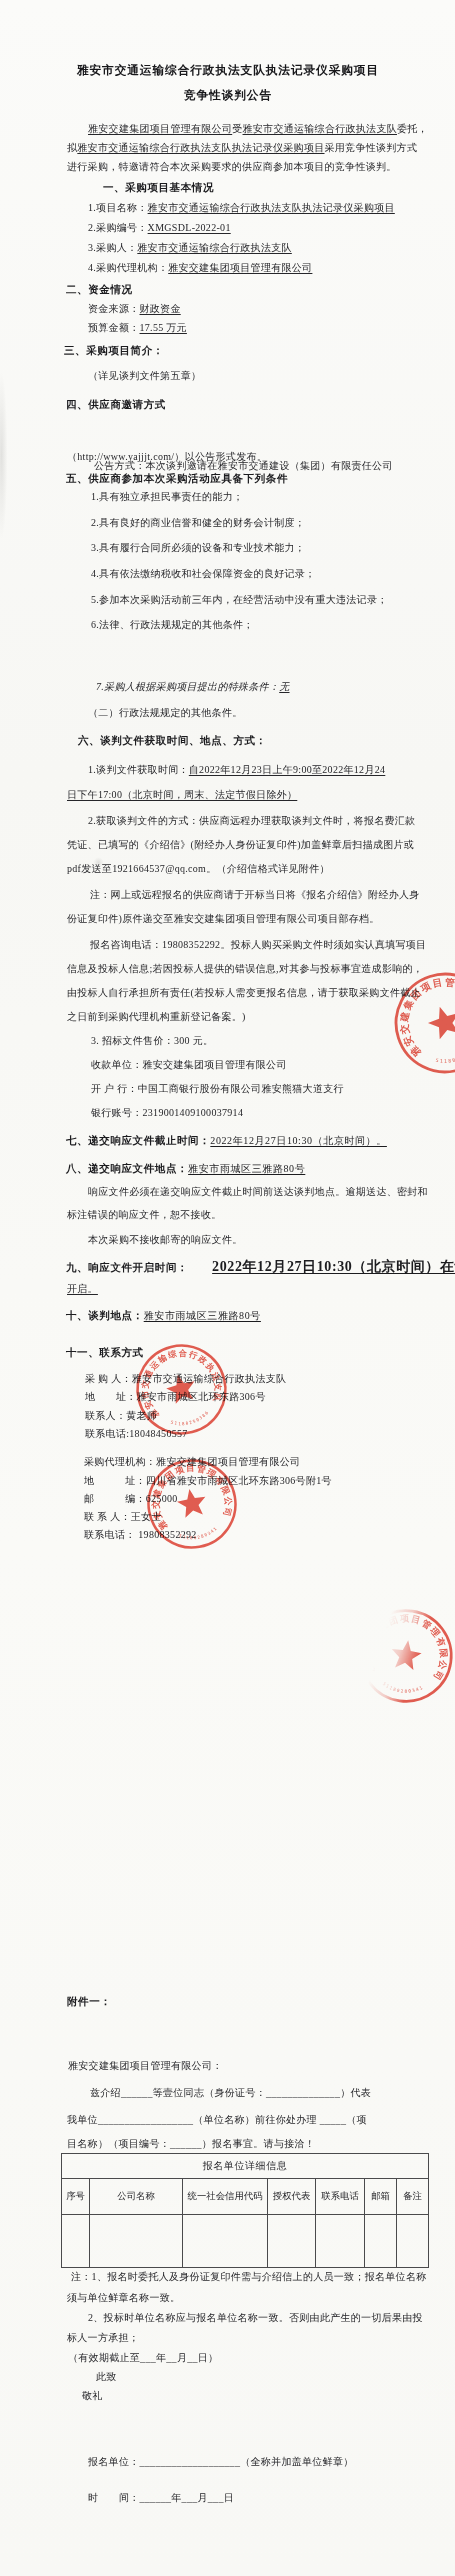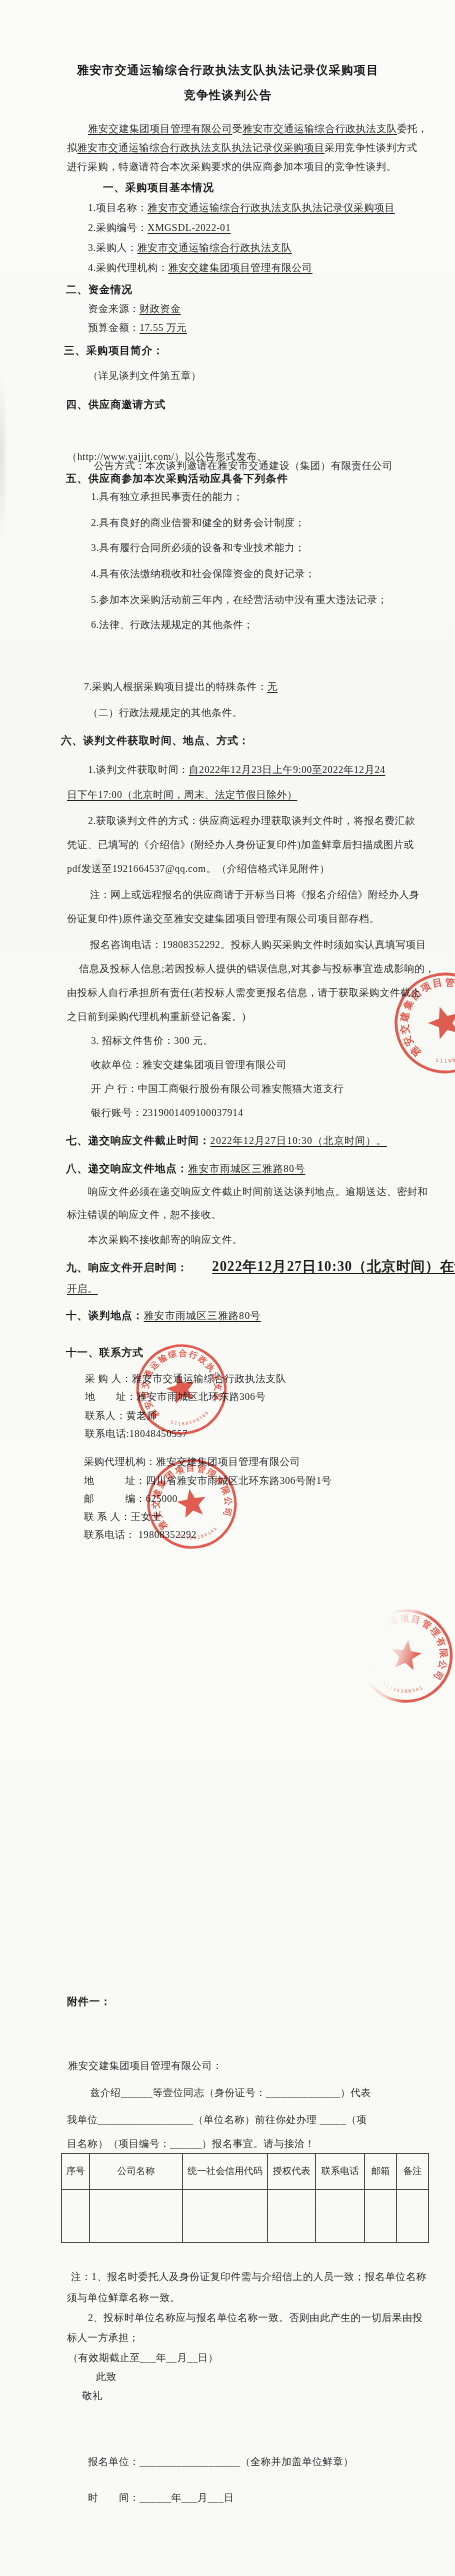--- a/index.html
+++ b/index.html
@@ -94,33 +94,33 @@
   <div class="ln" style="top:451px;left:67px;">（http://www.yajjjt.com/）以公告形式发布。</div>
 
   <div class="ln hd" style="top:472px;left:66px;">五、供应商参加本次采购活动应具备下列条件</div>
   <div class="ln" style="top:491px;left:91px;">1.具有独立承担民事责任的能力；</div>
   <div class="ln" style="top:517px;left:91px;">2.具有良好的商业信誉和健全的财务会计制度；</div>
   <div class="ln" style="top:542px;left:91px;">3.具有履行合同所必须的设备和专业技术能力；</div>
   <div class="ln" style="top:568px;left:91px;">4.具有依法缴纳税收和社会保障资金的良好记录；</div>
   <div class="ln" style="top:594px;left:91px;">5.参加本次采购活动前三年内，在经营活动中没有重大违法记录；</div>
   <div class="ln" style="top:619px;left:91px;">6.法律、行政法规规定的其他条件；</div>
 
-  <div class="ln" style="top:681px;left:84px;"><span>7.采购人根据采购项目提出的特殊条件：</span><span class="u">无</span></div>
+  <div class="ln" style="top:681px;left:96px;font-style:italic;"><span>7.采购人根据采购项目提出的特殊条件：</span><span class="u">无</span></div>
   <div class="ln" style="top:707px;left:88px;">（二）行政法规规定的其他条件。</div>
 
-  <div class="ln hd" style="top:734px;left:61px;">六、谈判文件获取时间、地点、方式：</div>
+  <div class="ln hd" style="top:734px;left:78px;">六、谈判文件获取时间、地点、方式：</div>
   <div class="ln" style="top:764px;left:88px;"><span>1.谈判文件获取时间：</span><span class="u">自2022年12月23日上午9:00至2022年12月24</span></div>
   <div class="ln" style="top:789px;left:67px;"><span class="u">日下午17:00（北京时间，周末、法定节假日除外）</span></div>
   <div class="ln" style="top:815px;left:88px;">2.获取谈判文件的方式：供应商远程办理获取谈判文件时，将报名费汇款</div>
   <div class="ln" style="top:839px;left:67px;">凭证、已填写的《介绍信》(附经办人身份证复印件)加盖鲜章后扫描成图片或</div>
   <div class="ln" style="top:863px;left:67px;">pdf发送至1921664537@qq.com。（介绍信格式详见附件）</div>
   <div class="ln" style="top:889px;left:90px;">注：网上或远程报名的供应商请于开标当日将《报名介绍信》附经办人身</div>
   <div class="ln" style="top:913px;left:67px;">份证复印件)原件递交至雅安交建集团项目管理有限公司项目部存档。</div>
   <div class="ln" style="top:939px;left:90px;">报名咨询电话：19808352292。投标人购买采购文件时须如实认真填写项目</div>
-  <div class="ln" style="top:963px;left:79px;">信息及投标人信息;若因投标人提供的错误信息,对其参与投标事宜造成影响的，</div>
+  <div class="ln" style="top:963px;left:67px;">信息及投标人信息;若因投标人提供的错误信息,对其参与投标事宜造成影响的，</div>
   <div class="ln" style="top:987px;left:67px;">由投标人自行承担所有责任(若投标人需变更报名信息，请于获取采购文件截止</div>
   <div class="ln" style="top:1011px;left:67px;">之日前到采购代理机构重新登记备案。)</div>
   <div class="ln" style="top:1035px;left:91px;">3. 招标文件售价：300 元。</div>
   <div class="ln" style="top:1059px;left:91px;"><span>收款单位：</span><span>雅安交建集团项目管理有限公司</span></div>
   <div class="ln" style="top:1083px;left:91px;"><span>开 户 行：</span><span>中国工商银行股份有限公司雅安熊猫大道支行</span></div>
   <div class="ln" style="top:1107px;left:91px;"><span>银行账号：</span><span>2319001409100037914</span></div>
 
   <div class="ln hd" style="top:1134px;left:66px;"><span>七、递交响应文件截止时间：</span><span class="u" style="font-family:'Liberation Serif',serif;font-weight:normal;font-size:10px;">2022年12月27日10:30（北京时间）。</span></div>
   <div class="ln hd" style="top:1162px;left:66px;"><span>八、递交响应文件地点：</span><span class="u" style="font-family:'Liberation Serif',serif;font-weight:normal;font-size:10px;">雅安市雨城区三雅路80号</span></div>
   <div class="ln" style="top:1186px;left:88px;">响应文件必须在递交响应文件截止时间前送达谈判地点。逾期送达、密封和</div>
@@ -152,20 +152,23 @@
     <colgroup>
       <col style="width:28px">
         <col style="width:93px">
         <col style="width:85px">
         <col style="width:48px">
         <col style="width:49px">
         <col style="width:32px">
         <col style="width:32px">
     </colgroup>
     <tbody>
+        <tr class="title-row">
+          <th colspan="7">报名单位详细信息</th>
+        </tr>
     <tr class="head-row">
       <th>序号</th>
       <th>公司名称</th>
       <th>统一社会信用代码</th>
       <th>授权代表</th>
       <th>联系电话</th>
       <th>邮箱</th>
       <th>备注</th>
     </tr>
     <tr class="empty-row">

